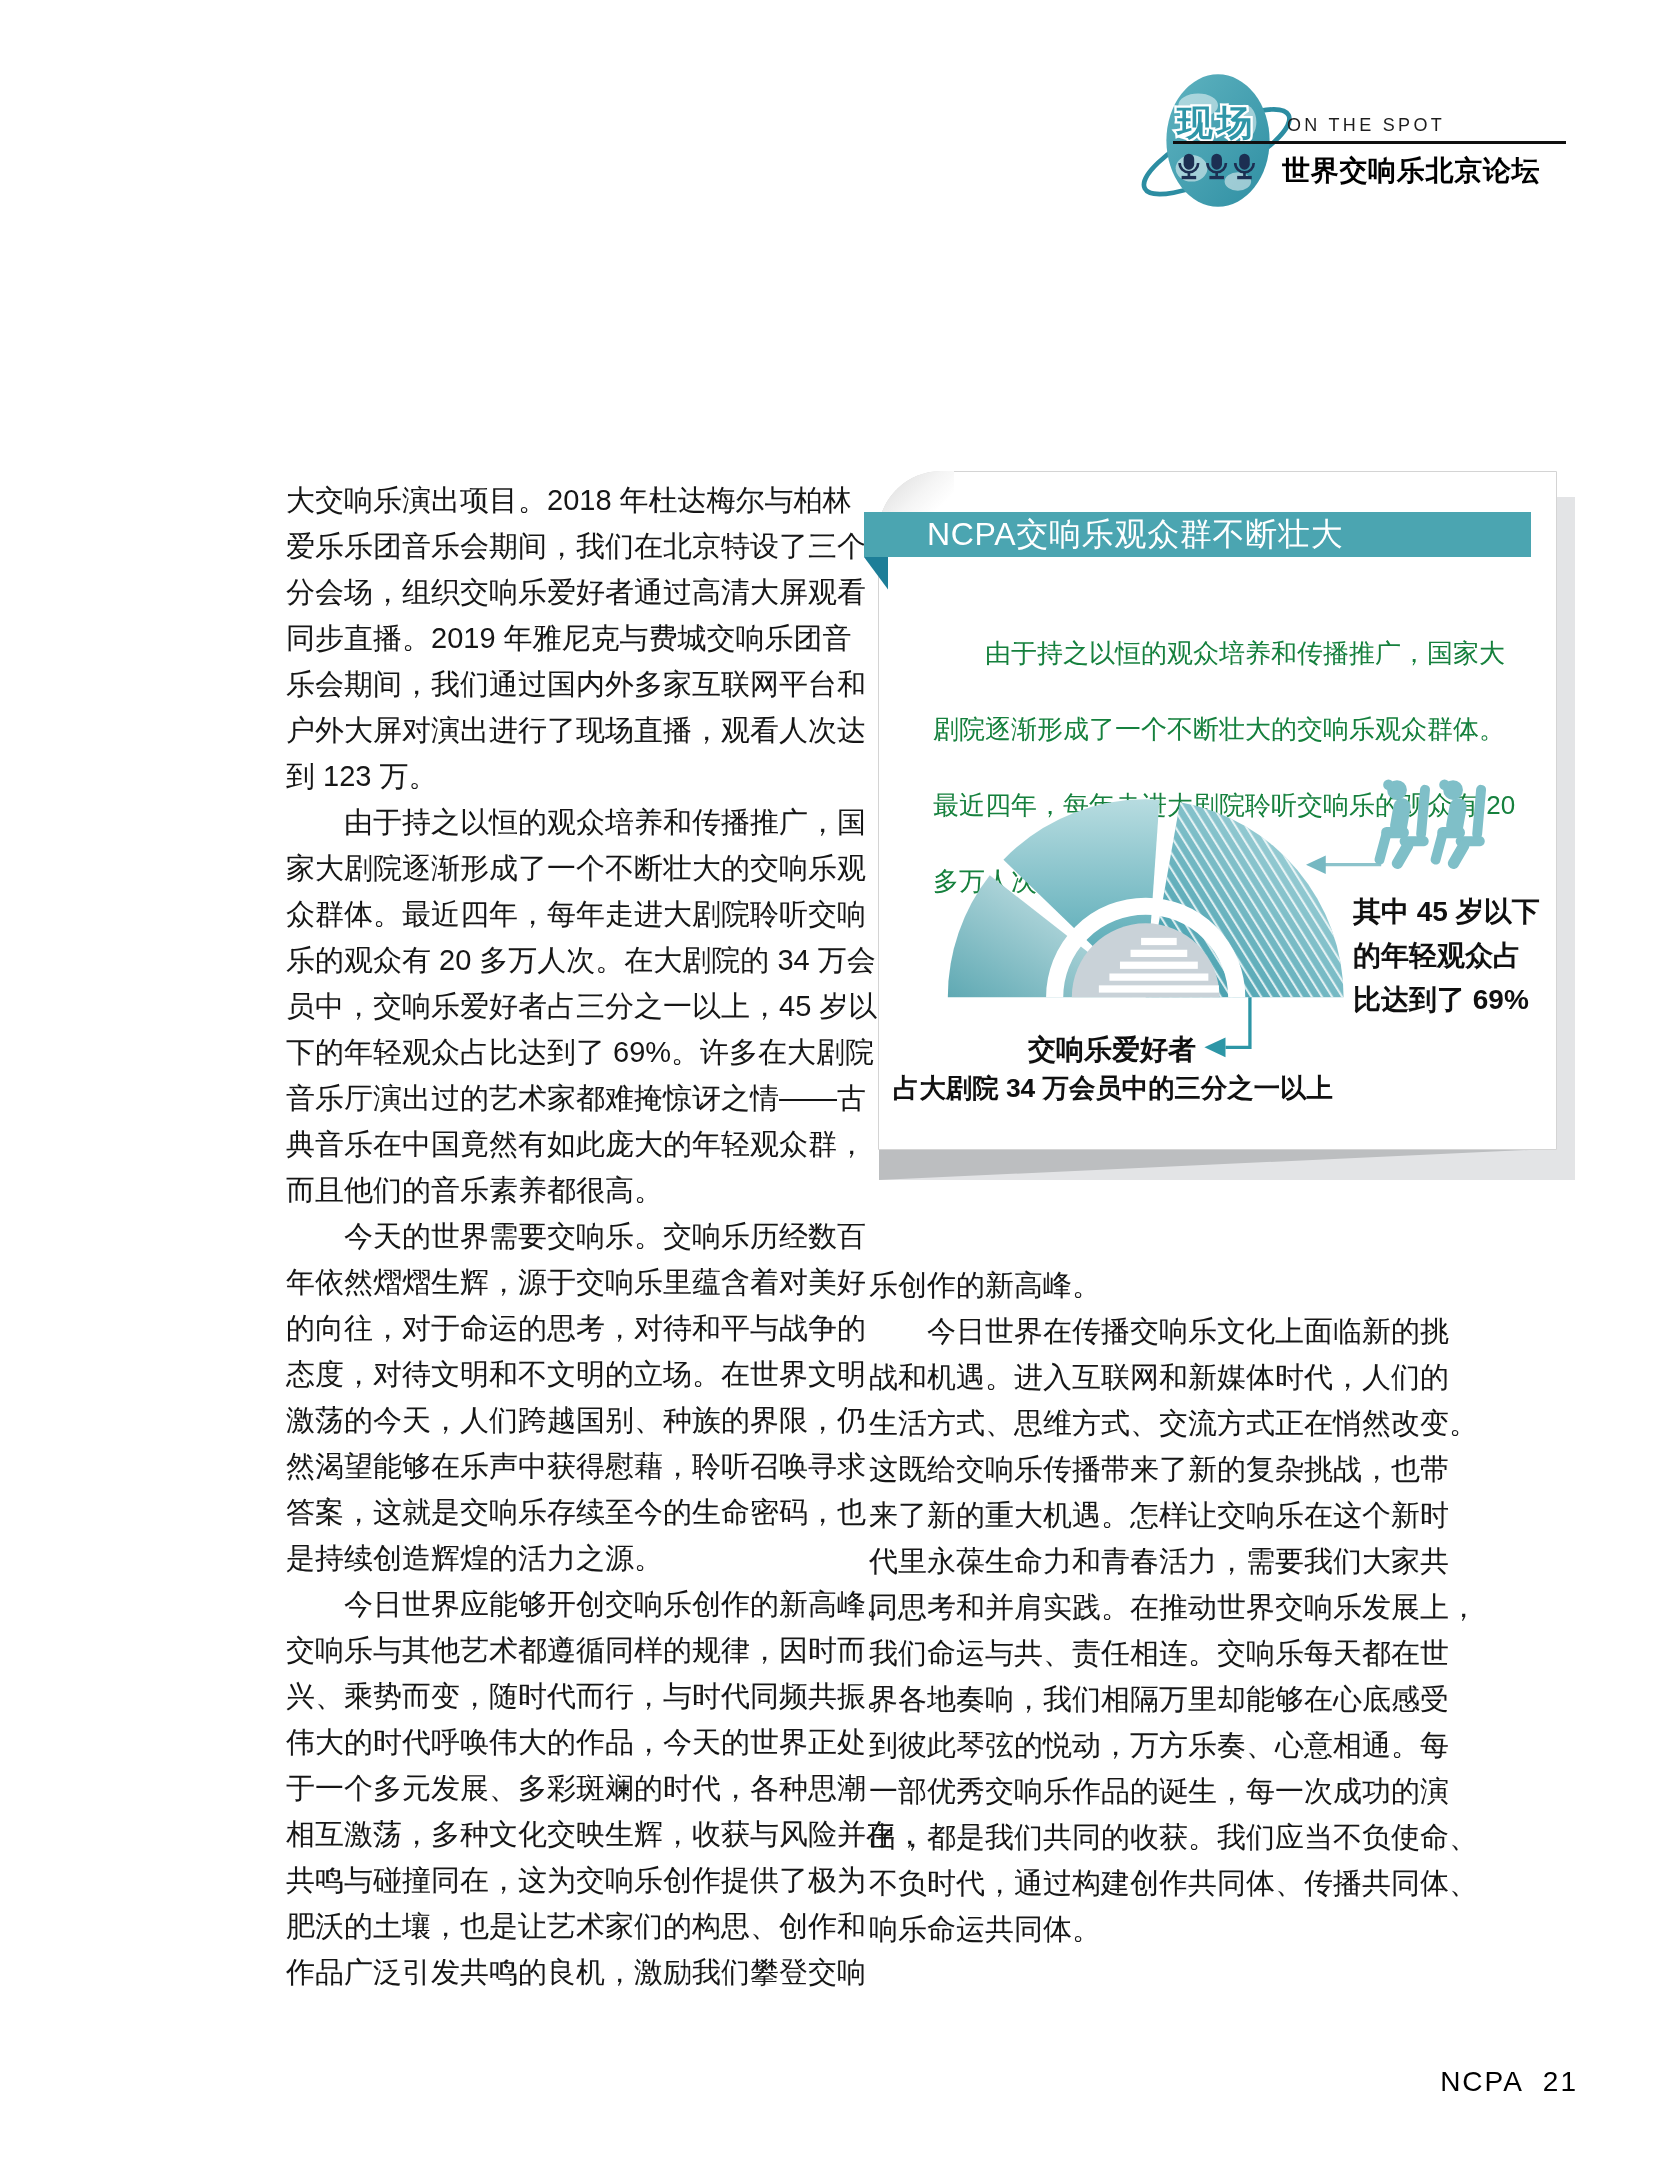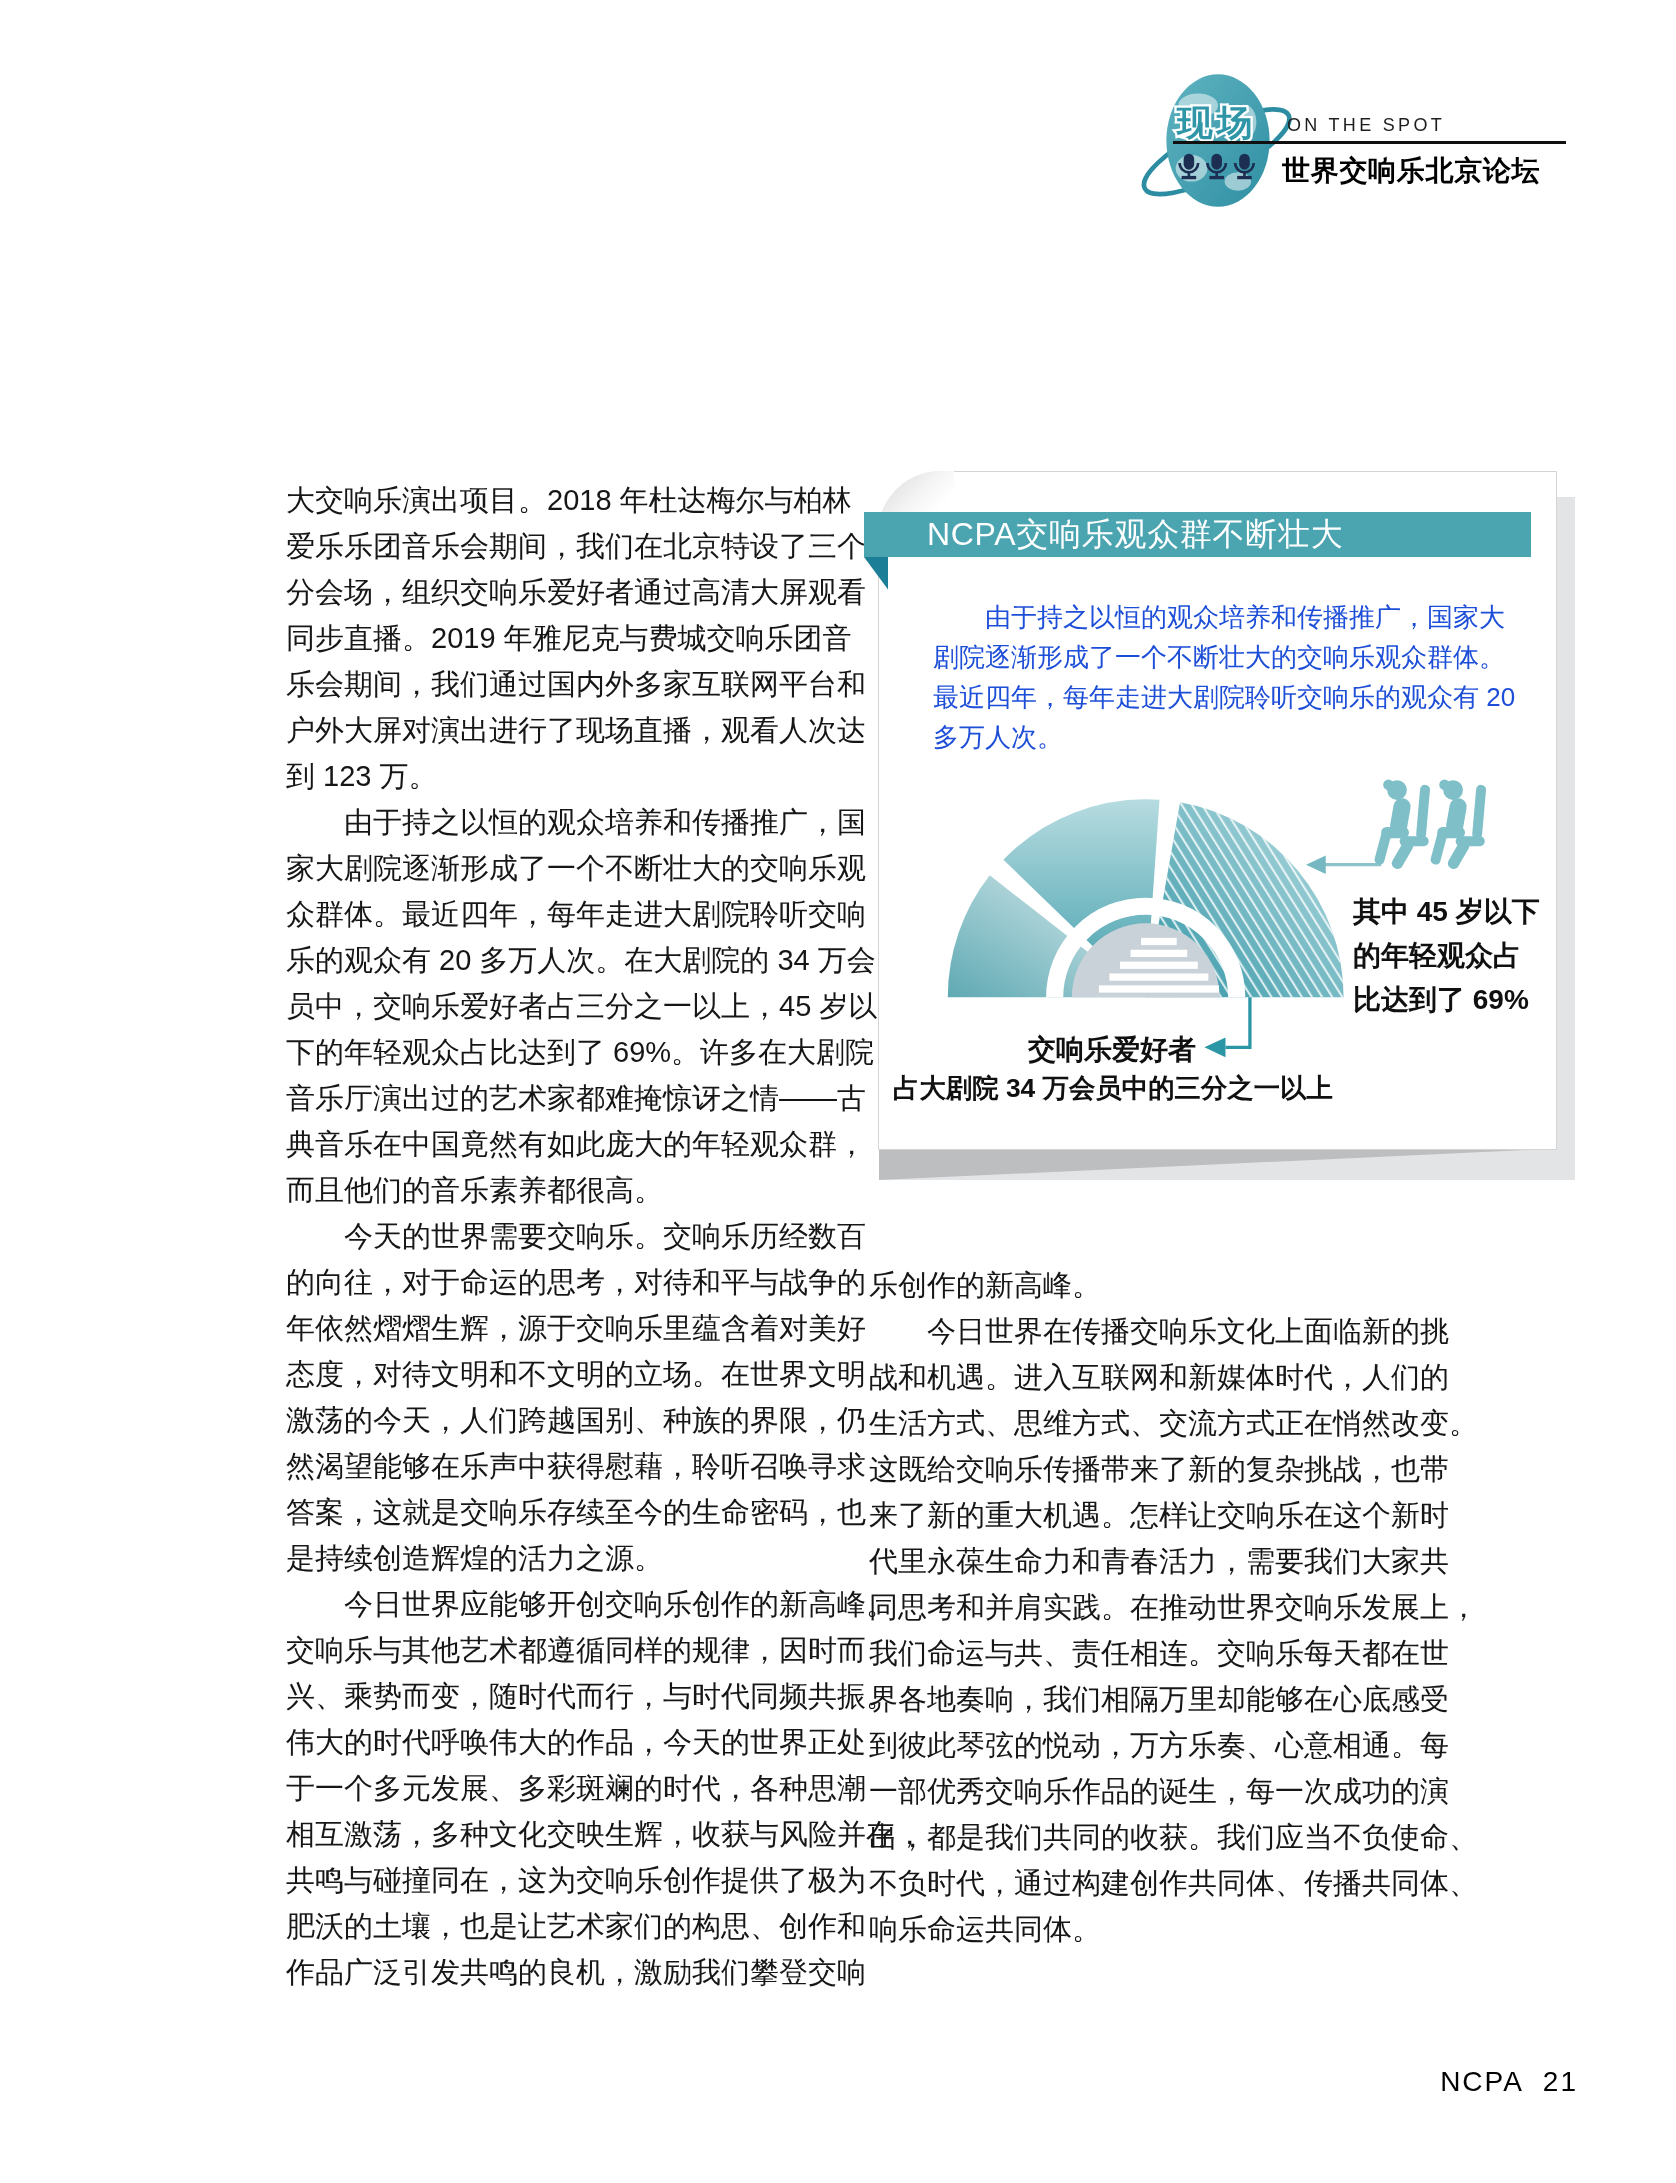--- a/index.html
+++ b/index.html
@@ -27,21 +27,21 @@
   .card-shadow-tri{position:absolute;left:879px;top:1149px;width:671px;height:31px;background:#bcbec0;
         clip-path:polygon(0 0,100% 0,0 100%);z-index:1;}
   .card-shadow-right{position:absolute;left:1556px;top:497px;width:18.5px;height:683px;background:#e3e4e6;z-index:1;}
 
   .box-bar{position:absolute;left:864px;top:512px;width:667px;height:45px;background:#4ba5b1;z-index:3;}
   .box-bar .box-title{padding-left:63px;line-height:45px;font-size:32px;font-weight:400;color:#ffffff;letter-spacing:0.7px;white-space:nowrap;}
   .box-fold{position:absolute;left:864px;top:557px;width:24.4px;height:33px;background:#1d7e98;
         clip-path:polygon(0 0,100% 0,100% 100%);z-index:3;}
 
   .box-body{position:absolute;left:933px;top:597px;width:594px;z-index:3;}
-  .box-body .line{height:40px;line-height:40px;font-size:26px;color:#1d4ed8;white-space:nowrap;}
+  .box-body .line{height:40px;line-height:40px;font-size:26px;color:#15803d;white-space:nowrap;margin-top:36px;}
 
   .fan-svg{position:absolute;left:885px;top:769px;z-index:3;}
 
   .lbl{position:absolute;z-index:4;font-weight:700;color:#101010;}
   .lbl-young{left:1353px;top:890px;font-size:28px;line-height:44px;}
   .lbl-fans{left:990px;top:1031px;width:206px;text-align:right;font-size:28px;white-space:nowrap;}
   .lbl-members{left:893px;top:1071px;font-size:26.4px;white-space:nowrap;}
 
   
   .footer{position:absolute;left:1380px;top:2066px;width:198px;text-align:right;font-size:28px;color:#000;
@@ -105,22 +105,22 @@
       <div class="line">　　由于持之以恒的观众培养和传播推广，国</div>
       <div class="line">家大剧院逐渐形成了一个不断壮大的交响乐观</div>
       <div class="line">众群体。最近四年，每年走进大剧院聆听交响</div>
       <div class="line">乐的观众有 20 多万人次。在大剧院的 34 万会</div>
       <div class="line">员中，交响乐爱好者占三分之一以上，45 岁以</div>
       <div class="line">下的年轻观众占比达到了 69%。许多在大剧院</div>
       <div class="line">音乐厅演出过的艺术家都难掩惊讶之情——古</div>
       <div class="line">典音乐在中国竟然有如此庞大的年轻观众群，</div>
       <div class="line">而且他们的音乐素养都很高。</div>
       <div class="line">　　今天的世界需要交响乐。交响乐历经数百</div>
+      <div class="line">年依然熠熠生辉，源于交响乐里蕴含着对美好</div>
       <div class="line">的向往，对于命运的思考，对待和平与战争的</div>
-      <div class="line">年依然熠熠生辉，源于交响乐里蕴含着对美好</div>
       <div class="line">态度，对待文明和不文明的立场。在世界文明</div>
       <div class="line">激荡的今天，人们跨越国别、种族的界限，仍</div>
       <div class="line">然渴望能够在乐声中获得慰藉，聆听召唤寻求</div>
       <div class="line">答案，这就是交响乐存续至今的生命密码，也</div>
       <div class="line">是持续创造辉煌的活力之源。</div>
       <div class="line">　　今日世界应能够开创交响乐创作的新高峰。</div>
       <div class="line">交响乐与其他艺术都遵循同样的规律，因时而</div>
       <div class="line">兴、乘势而变，随时代而行，与时代同频共振。</div>
       <div class="line">伟大的时代呼唤伟大的作品，今天的世界正处</div>
       <div class="line">于一个多元发展、多彩斑斓的时代，各种思潮</div>

